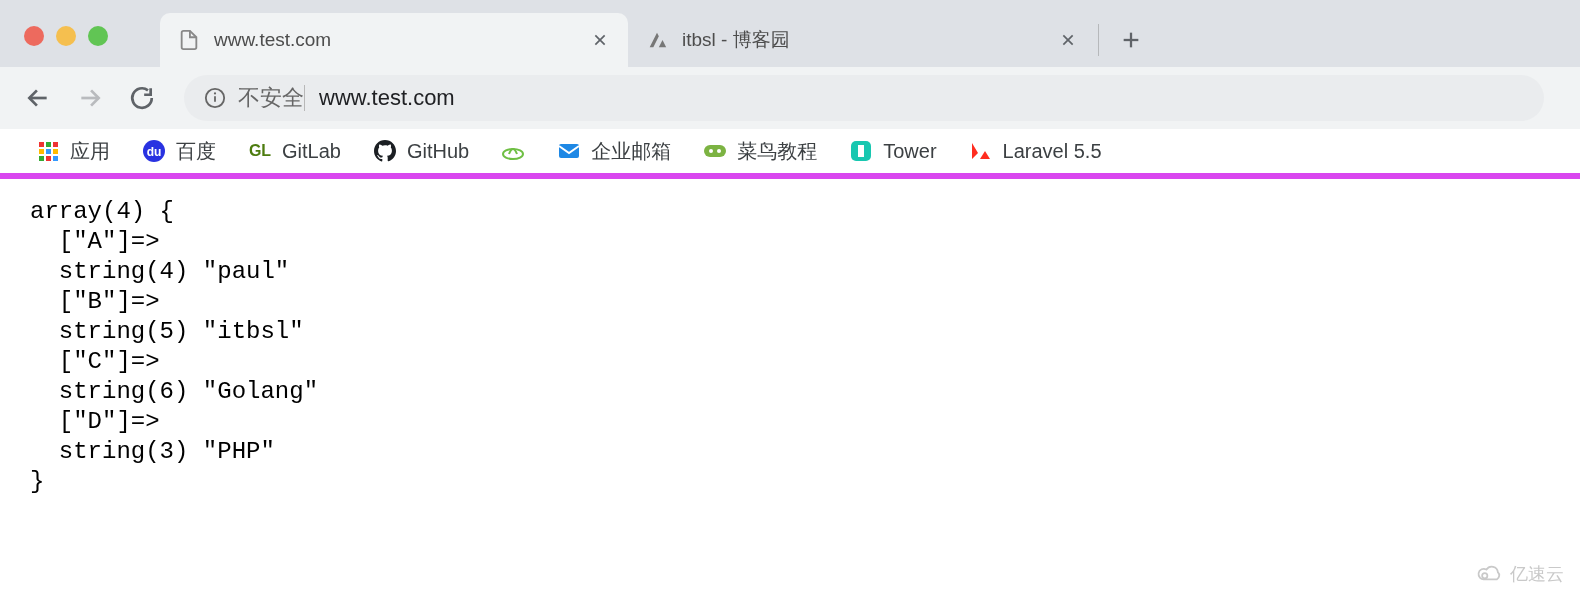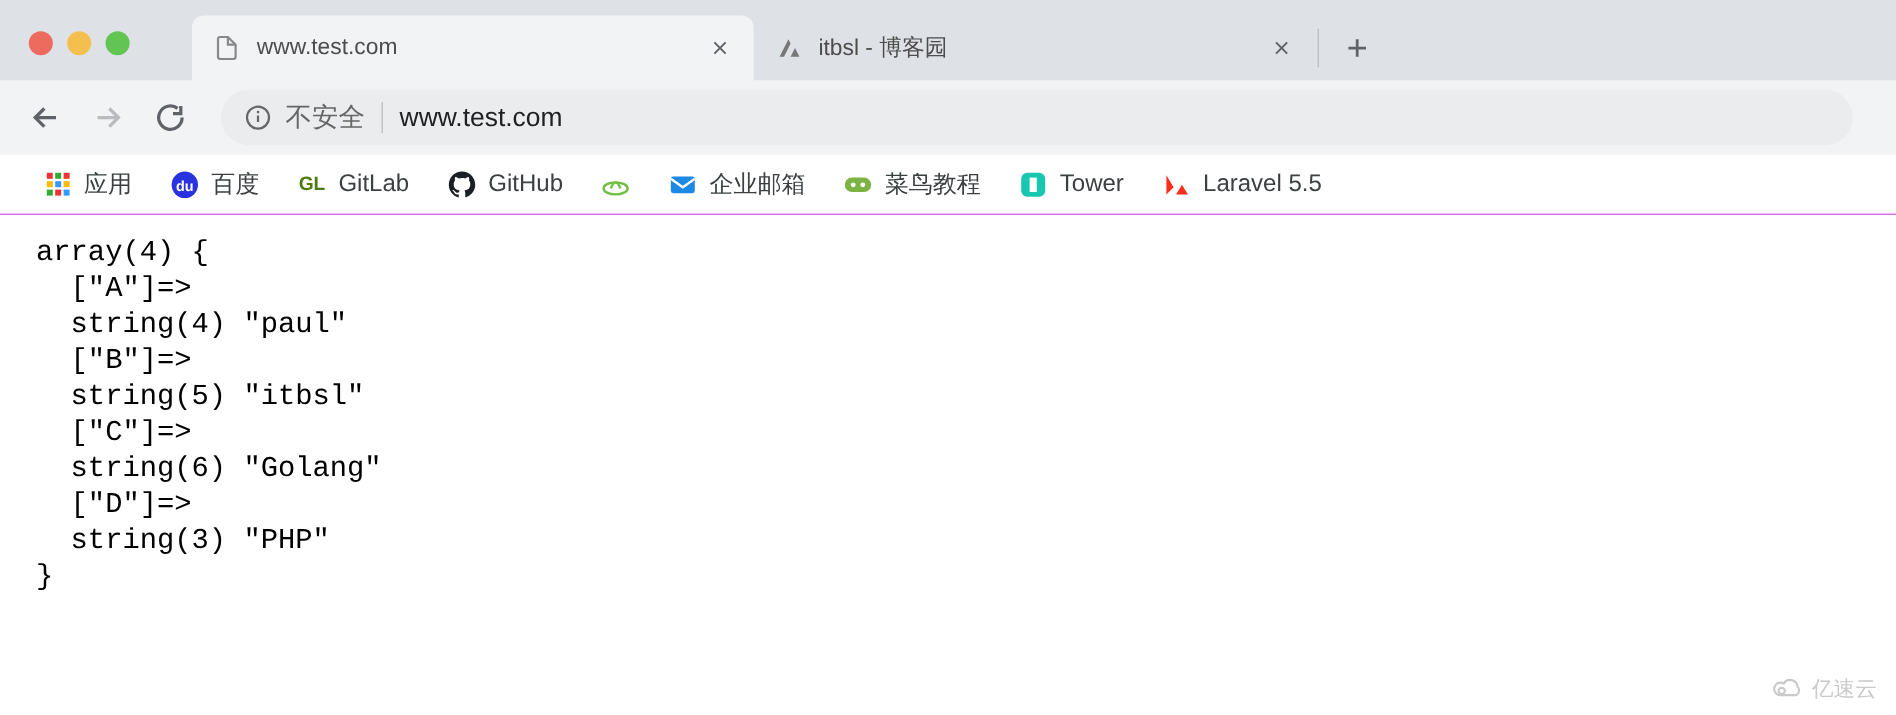--- a/index.html
+++ b/index.html
@@ -21,25 +21,25 @@
     .tab-sep { width: 1px; height: 32px; background: #b6b8bb; align-self: center; margin: 0 2px; }
     .newtab { width: 44px; height: 44px; display: flex; align-items: center; justify-content: center; color: #5f6368; font-size: 28px; align-self: center; margin-left: 8px; }
     
     .toolbar { background: #f1f3f4; height: 62px; display: flex; align-items: center; padding: 0 16px; gap: 8px; }
     .nav-btn { width: 44px; height: 44px; display: flex; align-items: center; justify-content: center; border-radius: 50%; color: #5f6368; }
     .nav-btn.disabled { color: #b9bbbe; }
     .nav-btn svg { width: 26px; height: 26px; }
     
     .addr { flex: 1; background: #eaecee; border-radius: 24px; height: 46px; display: flex; align-items: center; padding: 0 20px; margin-left: 12px; margin-right: 16px; max-width: 1360px; }
     .addr .info-icon { color: #666; margin-right: 12px; display: flex; align-items: center; }
-    .addr .insecure { color: #666; font-size: 22px; margin-right: 14px; }
+    .addr .insecure { color: #666; font-size: 22px; }
     .addr .sep { width: 1px; height: 26px; background: #b8b8b8; margin-right: 14px; }
     .addr .url { color: #202124; font-size: 22px; }
     
-    .bookbar { background: #fff; height: 50px; display: flex; align-items: center; padding: 0 24px; gap: 8px; border-bottom: 1px solid #d946ef; }
+    .bookbar { background: #fff; height: 50px; display: flex; align-items: center; padding: 0 24px; gap: 8px; border-bottom: 6px solid #d946ef; }
     .bm { display: flex; align-items: center; gap: 10px; padding: 4px 12px; font-size: 20px; color: #3c4043; border-radius: 4px; }
     .bm .bm-icon { width: 24px; height: 24px; display: flex; align-items: center; justify-content: center; flex-shrink: 0; }
     
     .content { padding: 18px 30px; font-family: "Courier New", Courier, monospace; font-size: 24px; line-height: 1.25; color: #000; white-space: pre; }
     
     .watermark { position: absolute; right: 16px; bottom: 10px; color: #c9c9c9; font-size: 18px; display: flex; align-items: center; gap: 6px; }
     .watermark svg { width: 28px; height: 22px; }
     
     .apps-icon { display: grid; grid-template-columns: repeat(3, 5px); grid-template-rows: repeat(3, 5px); gap: 2px; }
     .apps-icon span { width: 5px; height: 5px; }

